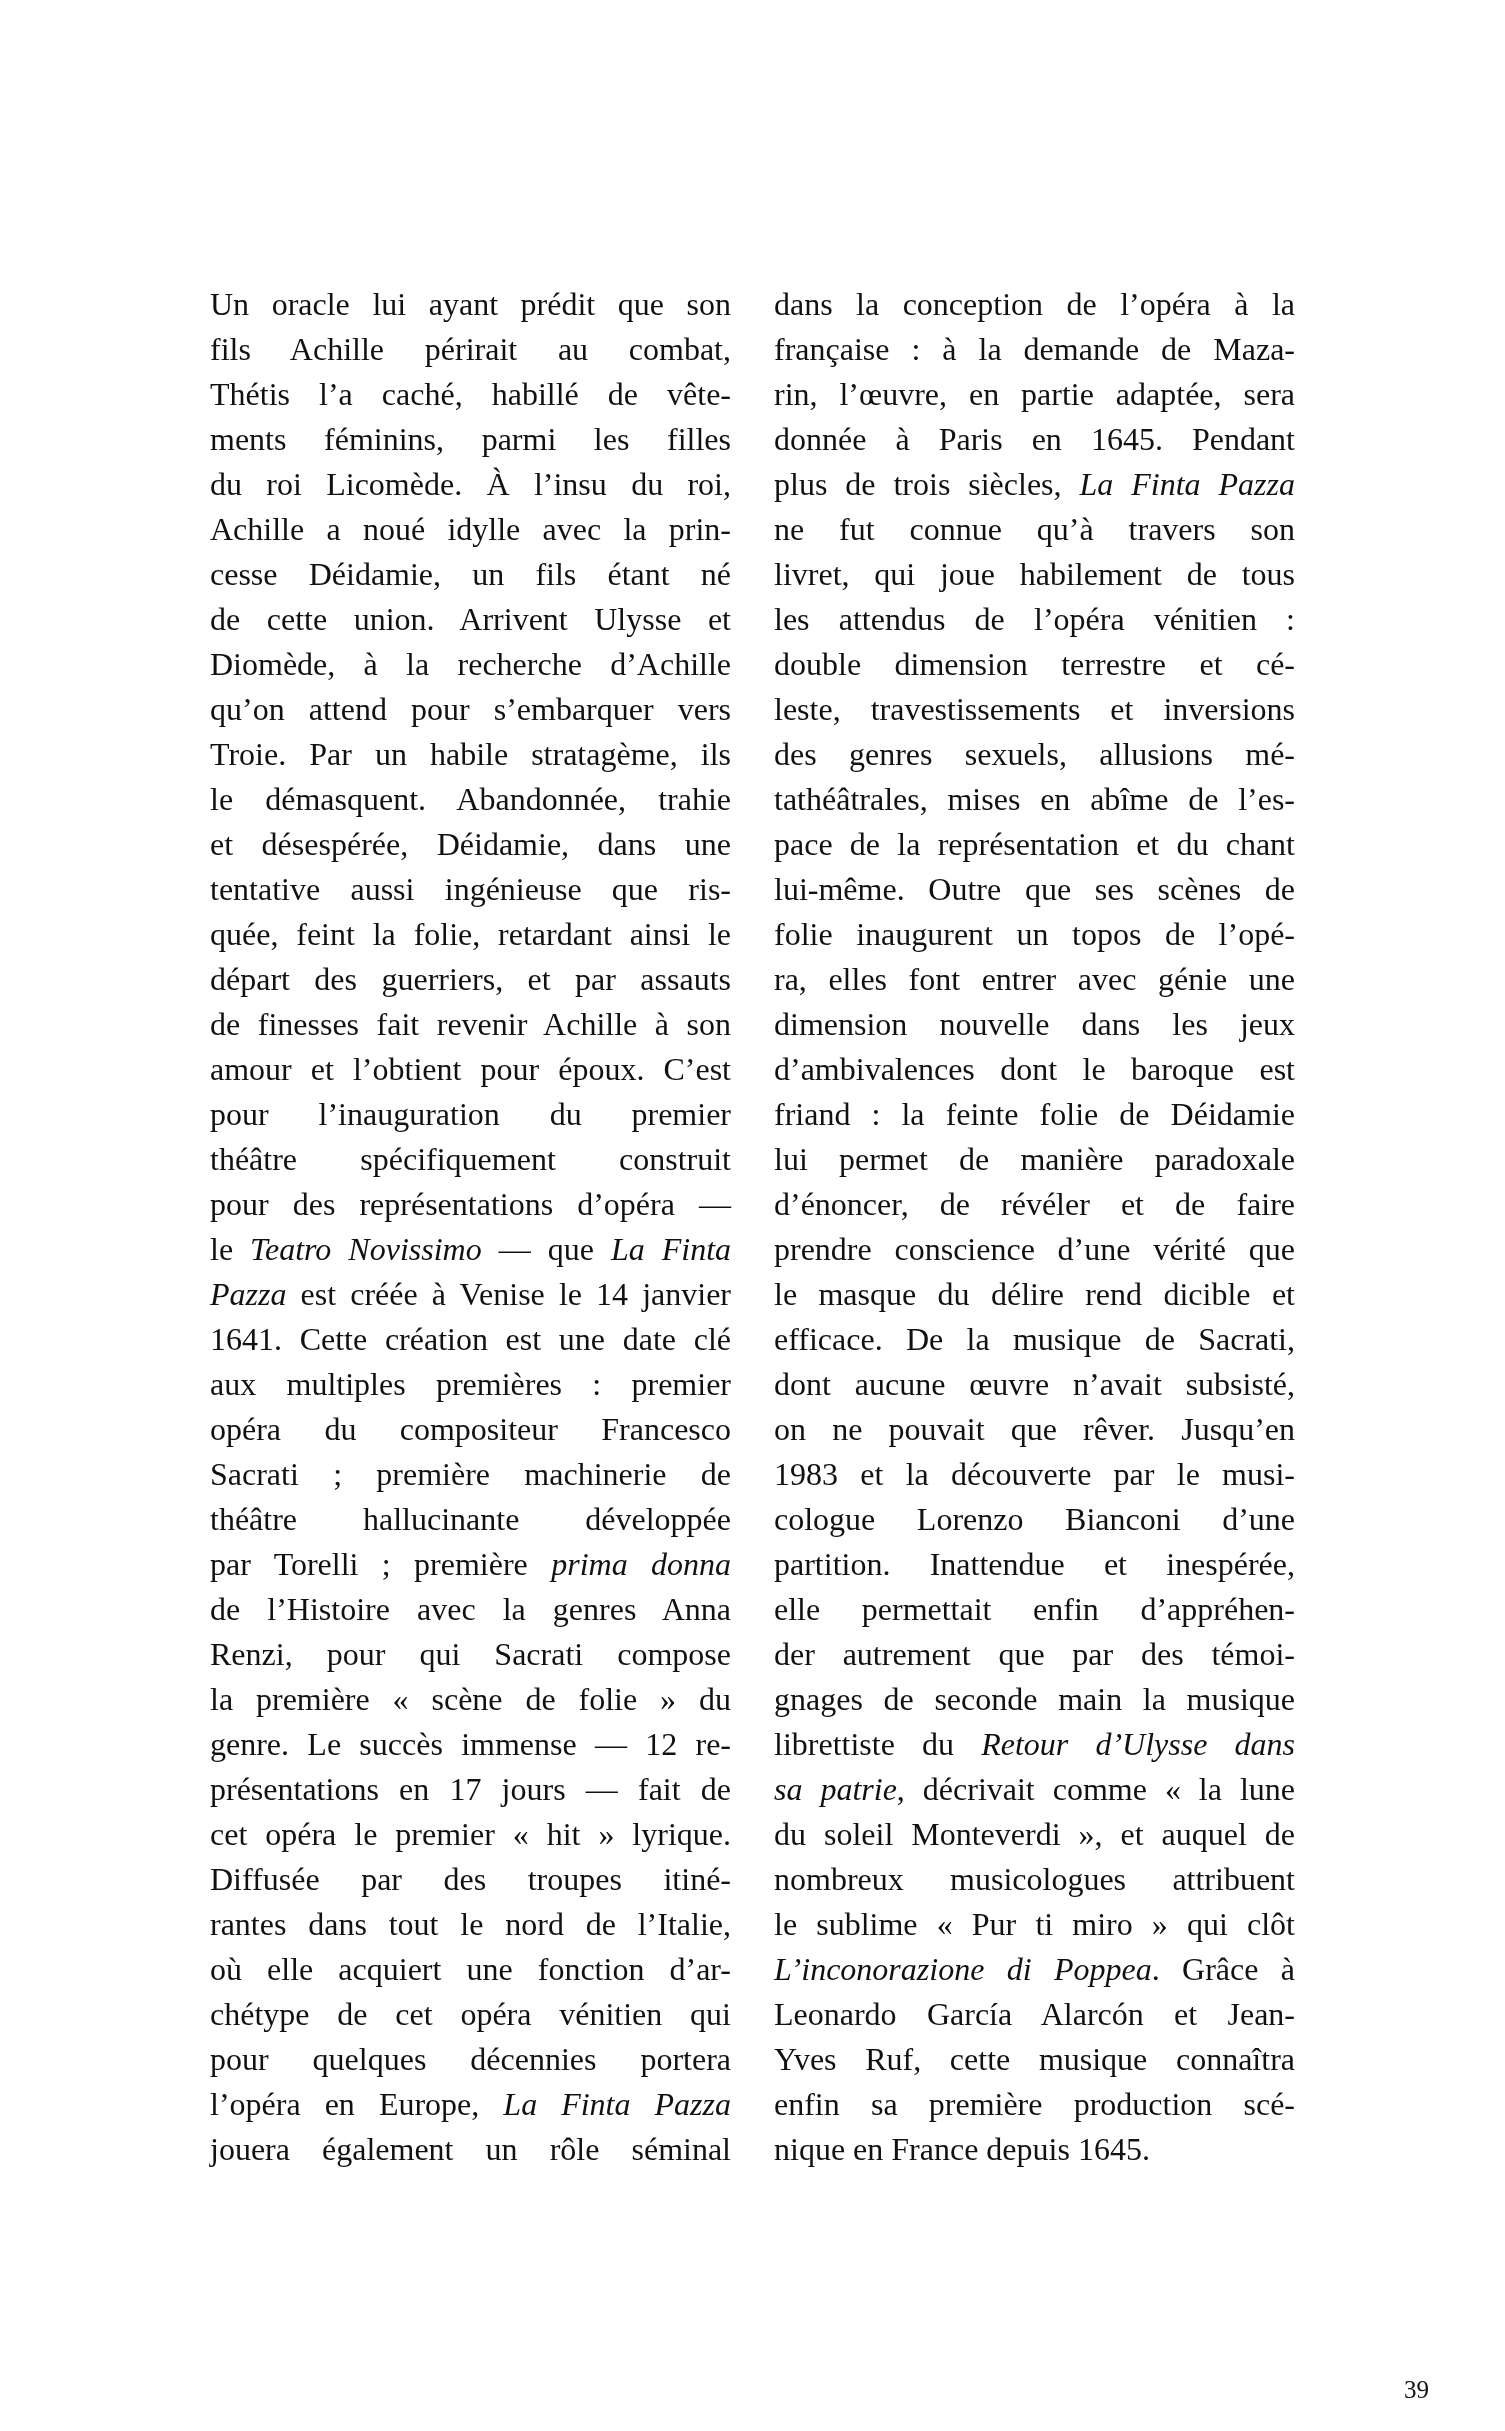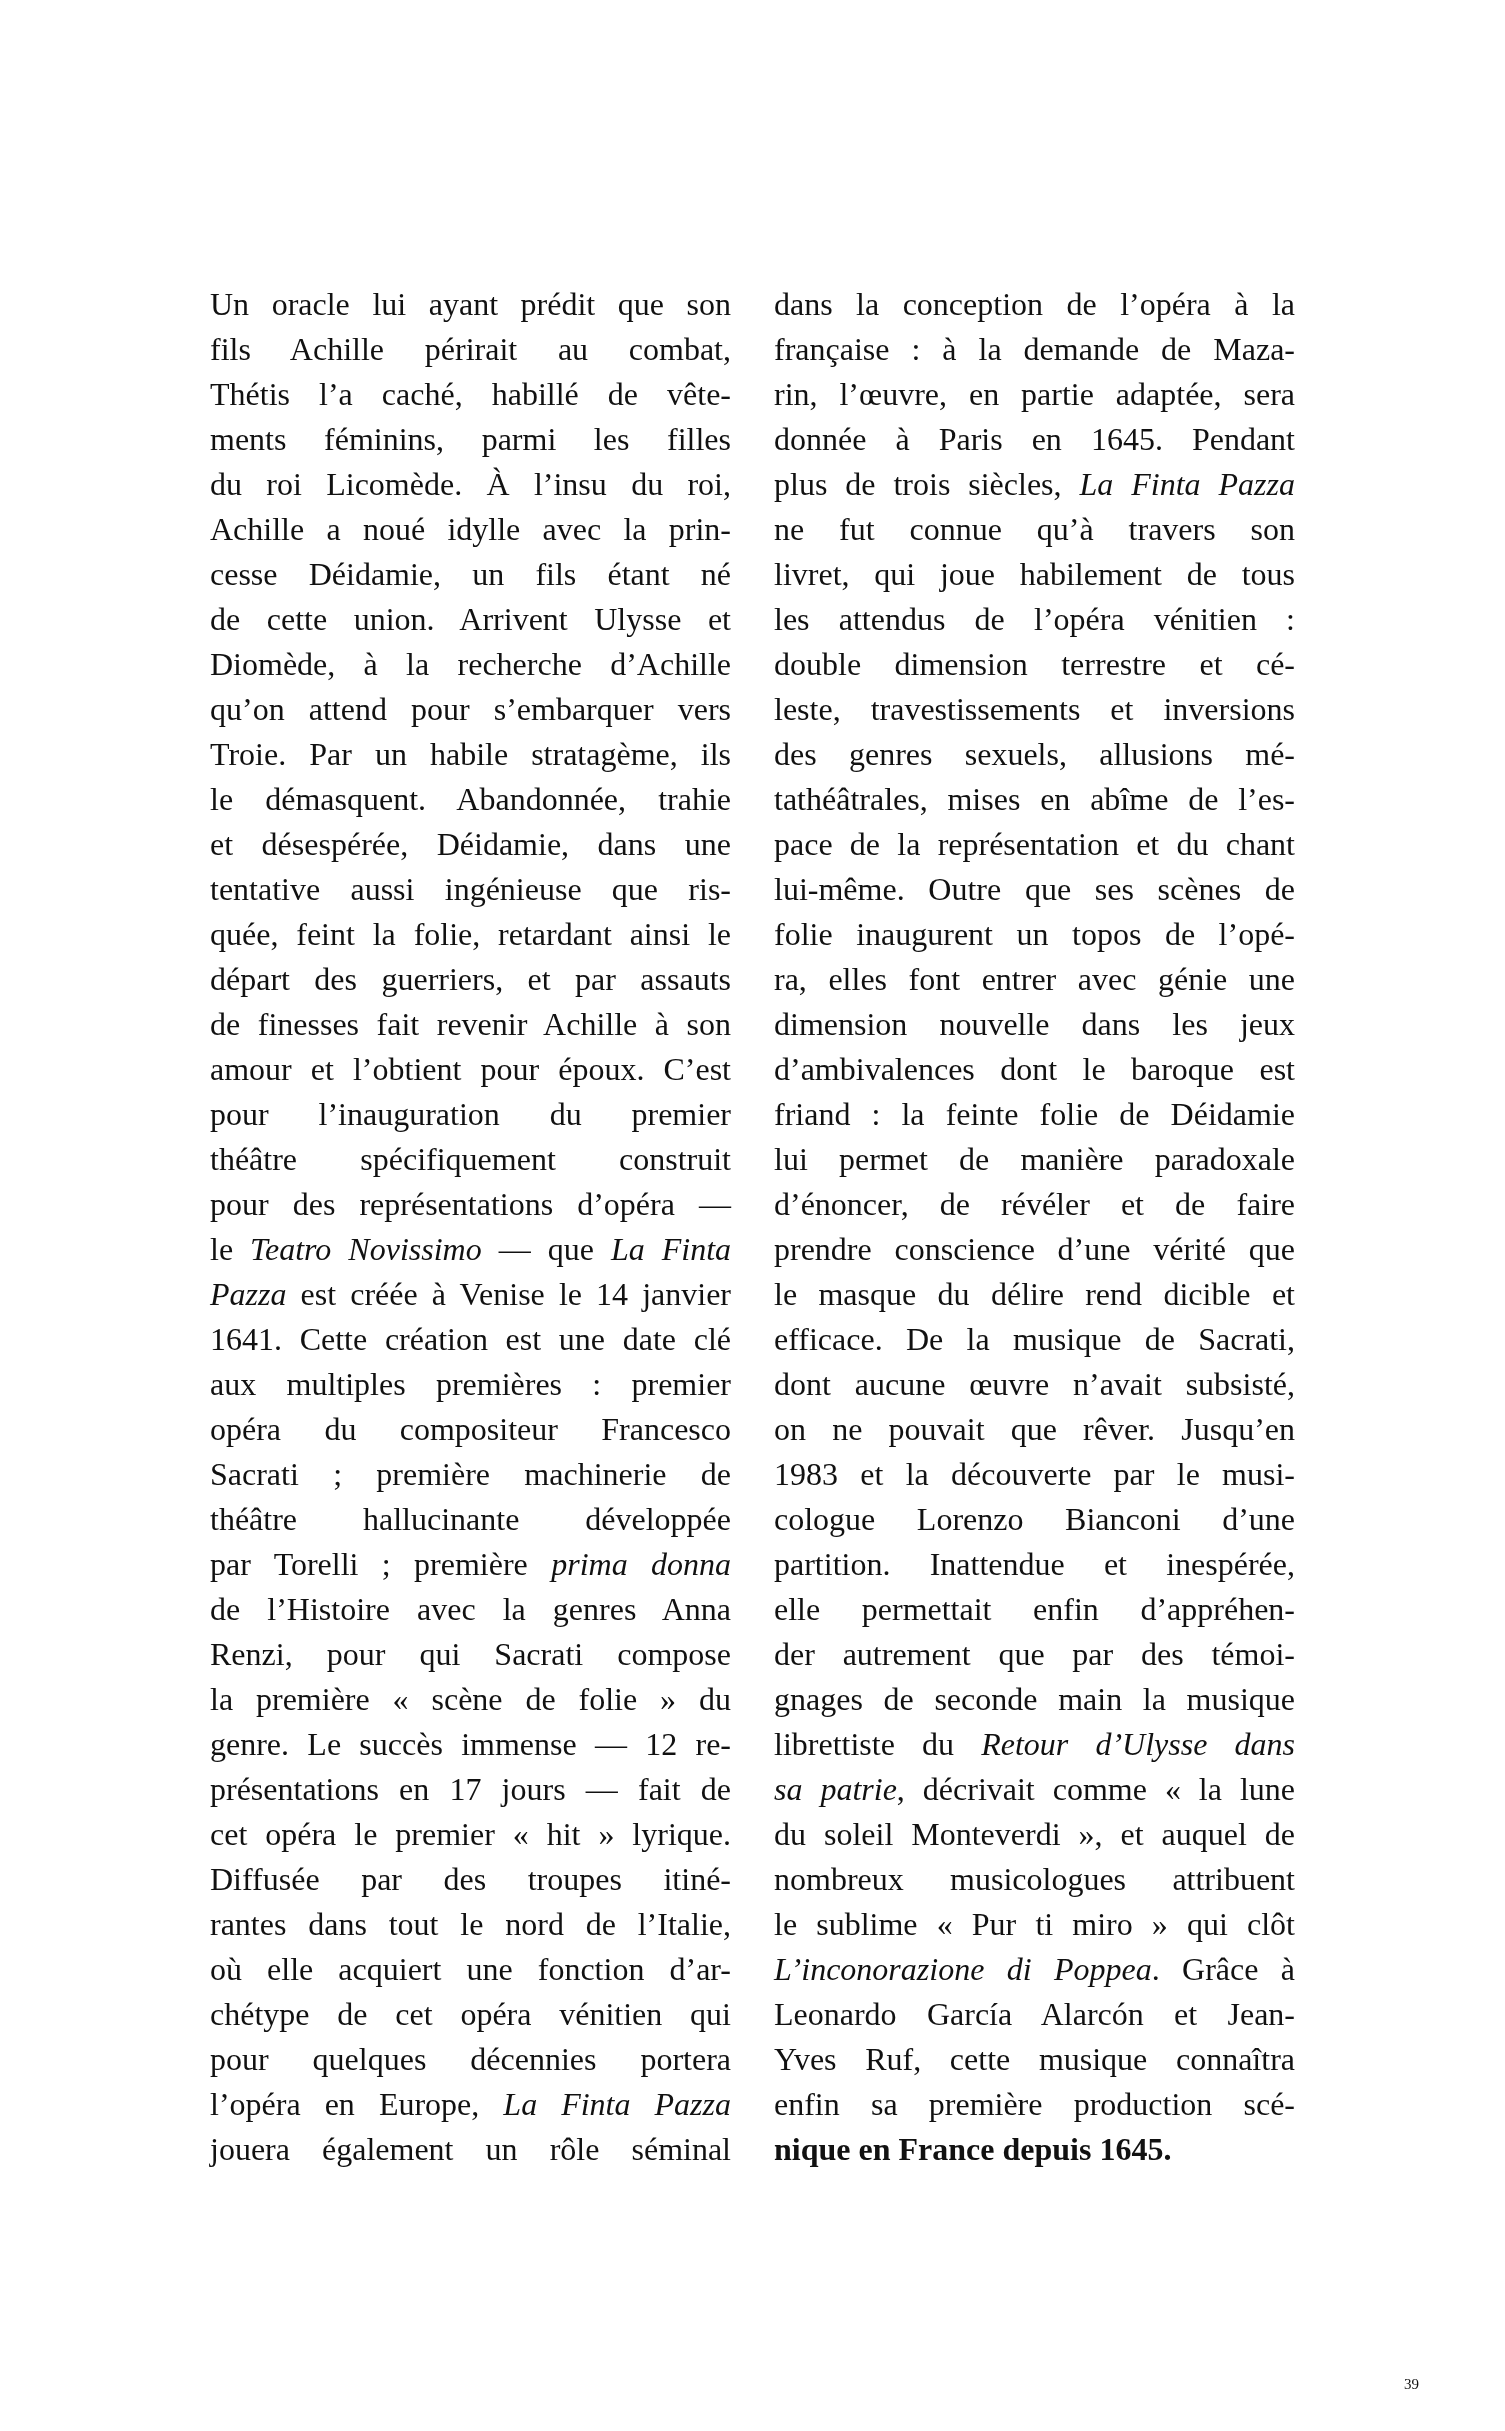--- a/index.html
+++ b/index.html
@@ -33,28 +33,27 @@
     .column.right { left: 774px; }
     .line {
       display: block;
       white-space: nowrap;
       text-align: justify;
       text-align-last: justify;
       height: 45px;
     }
     .line.last {
       text-align-last: left;
-      font-weight: bold;
     }
     .seg-i { font-style: italic; }
     .page-number {
       position: absolute;
       left: 1404px;
       top: 2376px;
-      font-size: 15px;
+      font-size: 25px;
       color: #111;
       font-family: "Liberation Serif", "DejaVu Serif", serif;
     }
   </style>
 </head>
 <body>
 
 <div class="page">
   <div class="column left">
       <span class="line"><span>Un oracle lui ayant prédit que son</span></span>

